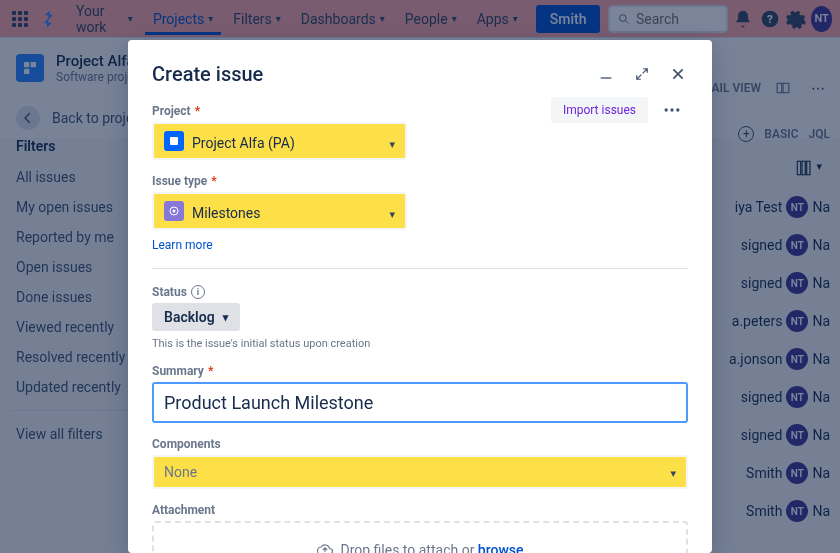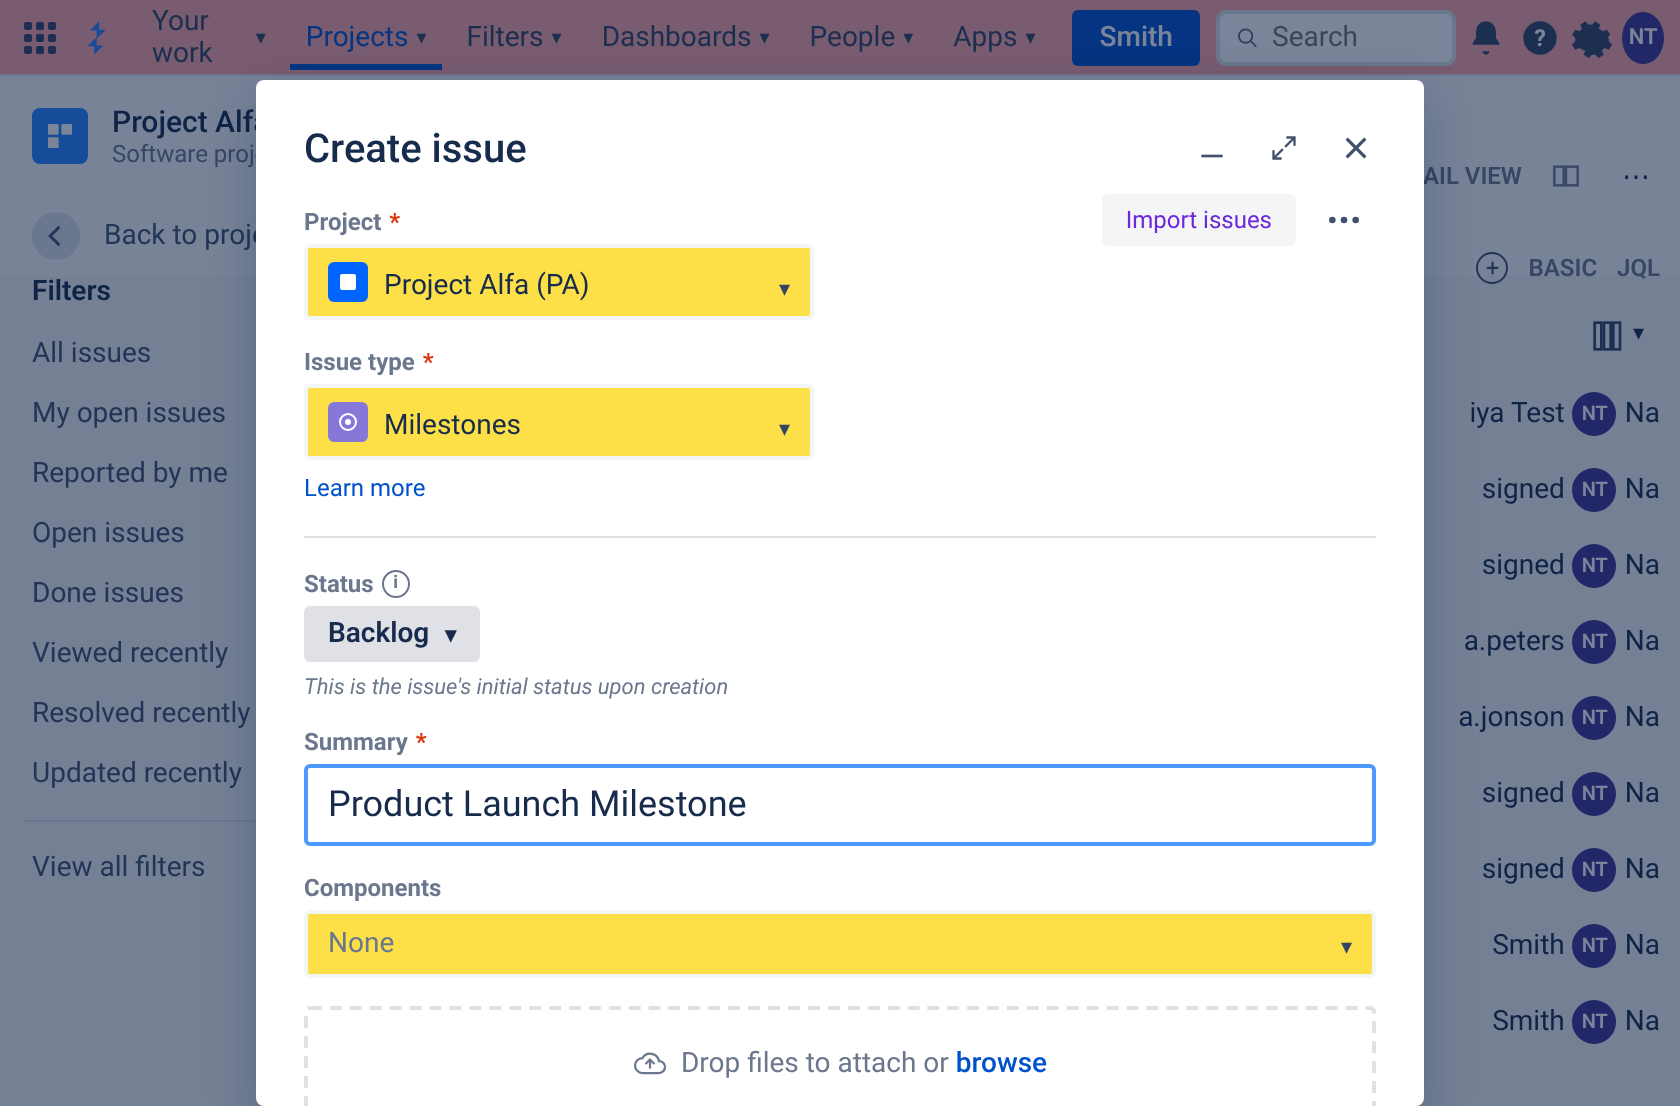--- a/index.html
+++ b/index.html
@@ -64,21 +64,21 @@
   .required { color: #DE350B; }
   .select-field { background: #fde047; border: 2px solid #f4f5f7; border-radius: 3px; padding: 7px 10px; display: flex; align-items: flex-end; gap: 8px; width: 255px; cursor: pointer; position: relative; }
   .select-field.wide { width: 100%; }
   .select-chevron { margin-left: auto; color: #344563; font-size: 11px; }
   .project-badge { width: 20px; height: 20px; background: #0065FF; border-radius: 3px; display: flex; align-items: center; justify-content: center; }
   .milestone-badge { width: 20px; height: 20px; background: #8777D9; border-radius: 3px; display: flex; align-items: center; justify-content: center; }
   .field-group { margin-bottom: 14px; }
   .learn-link { color: #0052CC; font-size: 12px; cursor: pointer; }
   .hr { height: 1px; background: #dfe1e6; margin: 16px 0; }
   .status-btn { background: #dfe1e6; border: none; padding: 6px 12px; border-radius: 3px; display: flex; align-items: center; gap: 8px; font-size: 14px; font-weight: 600; color: #172B4D; cursor: pointer; }
-  .helper-text { font-size: 11px; color: #6B778C; margin-top: 6px; font-style: italic; }
+  .helper-text { font-size: 11px; color: #6B778C; margin-top: 6px; }
   .text-input { width: 100%; border: 2px solid #4C9AFF; border-radius: 3px; padding: 8px 10px; font-size: 18px; outline: none; color: #172B4D; }
   .dropzone { border: 2px dashed #dfe1e6; border-radius: 3px; padding: 18px; text-align: center; color: #6B778C; font-size: 14px; display: flex; align-items: center; justify-content: center; gap: 6px; }
   .browse-link { color: #0052CC; cursor: pointer; font-weight: 500; }
   .info-icon { width: 14px; height: 14px; border: 1.5px solid #6B778C; border-radius: 50%; display: inline-flex; align-items: center; justify-content: center; font-size: 9px; color: #6B778C; }
 </style>
 </head>
 <body>
 
 <div class="topnav">
   <div class="apps-icon">
@@ -353,20 +353,23 @@
       <div class="field-label">
           <span>Components</span>
         </div>
       <div class="select-field wide" style="color:#6B778C;">
         <span>None</span>
         <span class="select-chevron">▾</span>
       </div>
     </div>
 
     <div class="field-group">
+      <div class="field-label">
+          <span>Attachment</span>
+        </div>
       <div class="dropzone">
         <svg width="18" height="18" viewBox="0 0 24 24">
             <path d="M7 18a5 5 0 010-10 6 6 0 0111 2 4 4 0 010 8H7z" stroke="#6B778C" fill="none" stroke-width="1.5"></path>
             <path d="M12 9v6M9 12l3-3 3 3" stroke="#6B778C" fill="none" stroke-width="1.5"></path>
           </svg>
         <span><span>Drop files to attach or </span><span class="browse-link">browse</span></span>
       </div>
     </div>
 
   </div>

